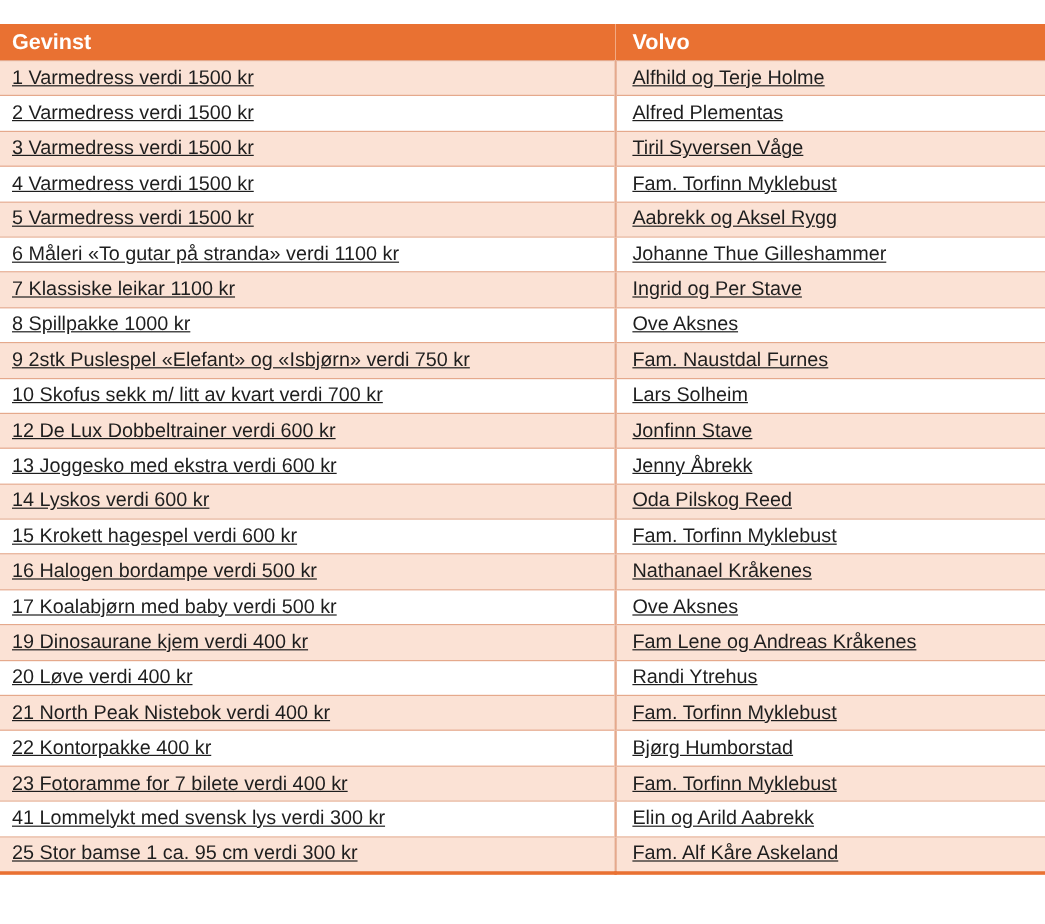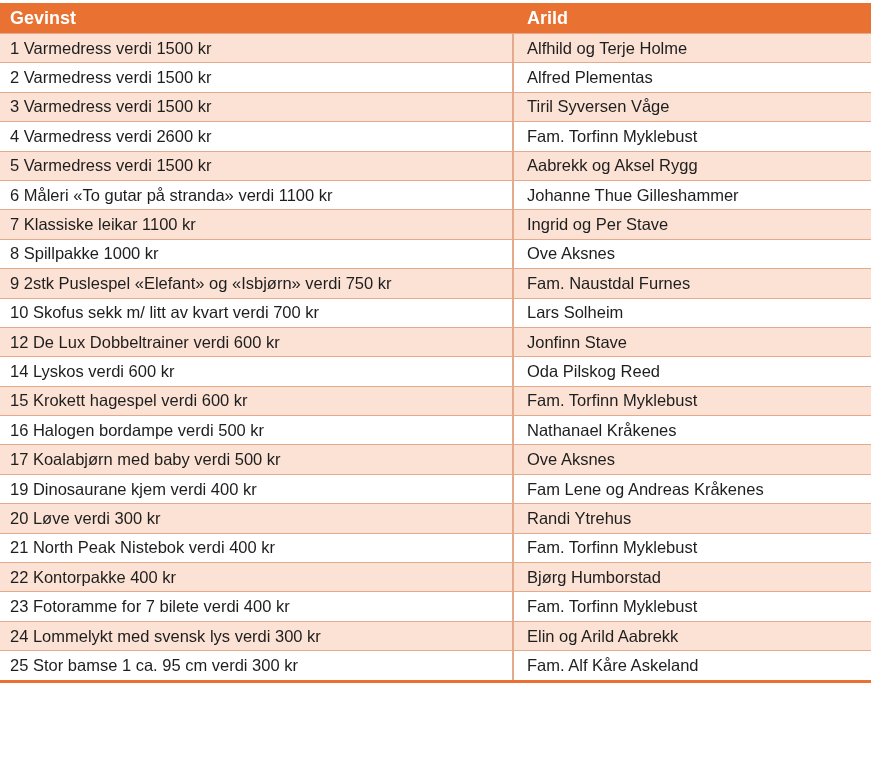--- a/index.html
+++ b/index.html
@@ -7,21 +7,21 @@
     padding: 0;
     background: #ffffff;
   }
   body {
     width: 871px;
     height: 770px;
     overflow: hidden;
     font-family: "Liberation Sans", "DejaVu Sans", sans-serif;
   }
   .table-wrap {
-    padding-top: 3px;
+    padding-top: 20px;
   }
   table.prize-table {
     width: 871px;
     border-collapse: collapse;
     table-layout: fixed;
     border-bottom: 3px solid var(--border-bottom, #E97132);
   }
   col.col-prize  { width: 513px; }
   col.col-winner { width: 358px; }
 
@@ -43,20 +43,21 @@
 
   tbody td {
     font-size: 16.5px;
     color: var(--cell-text, #1E1E1E);
     height: 28.4px;
     padding: 0 4px 0 10px;
     vertical-align: middle;
     border-top: 1px solid var(--border-inner, #E5A98C);
     white-space: nowrap;
     overflow: hidden;
+    text-decoration: underline;
   }
   tbody tr:nth-child(odd)  { background: var(--row-alt-bg, #FBE2D5); }
   tbody tr:nth-child(even) { background: var(--row-bg, #FFFFFF); }
 
   tbody td.winner-cell {
     border-left: 2px solid var(--border-inner, #E5A98C);
     padding-left: 13px;
   }
 </style>
 </head>
@@ -64,38 +65,38 @@
 
 <div class="table-wrap">
   <table class="prize-table">
     <colgroup>
       <col class="col-prize">
       <col class="col-winner">
     </colgroup>
     <thead>
       <tr>
         <th class="th-prize">Gevinst</th>
-        <th class="th-winner">Arild</th>
+        <th class="th-winner">Volvo</th>
       </tr>
     </thead>
     <tbody>
         <tr>
     <td class="prize-cell">1 Varmedress verdi 1500 kr</td>
     <td class="winner-cell">Alfhild og Terje Holme</td>
   </tr>
         <tr>
     <td class="prize-cell">2 Varmedress verdi 1500 kr</td>
     <td class="winner-cell">Alfred Plementas</td>
   </tr>
         <tr>
     <td class="prize-cell">3 Varmedress verdi 1500 kr</td>
     <td class="winner-cell">Tiril Syversen Våge</td>
   </tr>
         <tr>
-    <td class="prize-cell">4 Varmedress verdi 2600 kr</td>
+    <td class="prize-cell">4 Varmedress verdi 1500 kr</td>
     <td class="winner-cell">Fam. Torfinn Myklebust</td>
   </tr>
         <tr>
     <td class="prize-cell">5 Varmedress verdi 1500 kr</td>
     <td class="winner-cell">Aabrekk og Aksel Rygg</td>
   </tr>
         <tr>
     <td class="prize-cell">6 Måleri «To gutar på stranda» verdi 1100 kr</td>
     <td class="winner-cell">Johanne Thue Gilleshammer</td>
   </tr>
@@ -113,57 +114,61 @@
   </tr>
         <tr>
     <td class="prize-cell">10 Skofus sekk m/ litt av kvart verdi 700 kr</td>
     <td class="winner-cell">Lars Solheim</td>
   </tr>
         <tr>
     <td class="prize-cell">12 De Lux Dobbeltrainer verdi 600 kr</td>
     <td class="winner-cell">Jonfinn Stave</td>
   </tr>
         <tr>
+    <td class="prize-cell">13 Joggesko med ekstra verdi 600 kr</td>
+    <td class="winner-cell">Jenny Åbrekk</td>
+  </tr>
+        <tr>
     <td class="prize-cell">14 Lyskos verdi 600 kr</td>
     <td class="winner-cell">Oda Pilskog Reed</td>
   </tr>
         <tr>
     <td class="prize-cell">15 Krokett hagespel verdi 600 kr</td>
     <td class="winner-cell">Fam. Torfinn Myklebust</td>
   </tr>
         <tr>
     <td class="prize-cell">16 Halogen bordampe verdi 500 kr</td>
     <td class="winner-cell">Nathanael Kråkenes</td>
   </tr>
         <tr>
     <td class="prize-cell">17 Koalabjørn med baby verdi 500 kr</td>
     <td class="winner-cell">Ove Aksnes</td>
   </tr>
         <tr>
     <td class="prize-cell">19 Dinosaurane kjem verdi 400 kr</td>
     <td class="winner-cell">Fam Lene og Andreas Kråkenes</td>
   </tr>
         <tr>
-    <td class="prize-cell">20 Løve verdi 300 kr</td>
+    <td class="prize-cell">20 Løve verdi 400 kr</td>
     <td class="winner-cell">Randi Ytrehus</td>
   </tr>
         <tr>
     <td class="prize-cell">21 North Peak Nistebok verdi 400 kr</td>
     <td class="winner-cell">Fam. Torfinn Myklebust</td>
   </tr>
         <tr>
     <td class="prize-cell">22 Kontorpakke 400 kr</td>
     <td class="winner-cell">Bjørg Humborstad</td>
   </tr>
         <tr>
     <td class="prize-cell">23 Fotoramme for 7 bilete verdi 400 kr</td>
     <td class="winner-cell">Fam. Torfinn Myklebust</td>
   </tr>
         <tr>
-    <td class="prize-cell">24 Lommelykt med svensk lys verdi 300 kr</td>
+    <td class="prize-cell">41 Lommelykt med svensk lys verdi 300 kr</td>
     <td class="winner-cell">Elin og Arild Aabrekk</td>
   </tr>
         <tr>
     <td class="prize-cell">25 Stor bamse 1 ca. 95 cm verdi 300 kr</td>
     <td class="winner-cell">Fam. Alf Kåre Askeland</td>
   </tr>
       </tbody>
   </table>
 </div>
 

